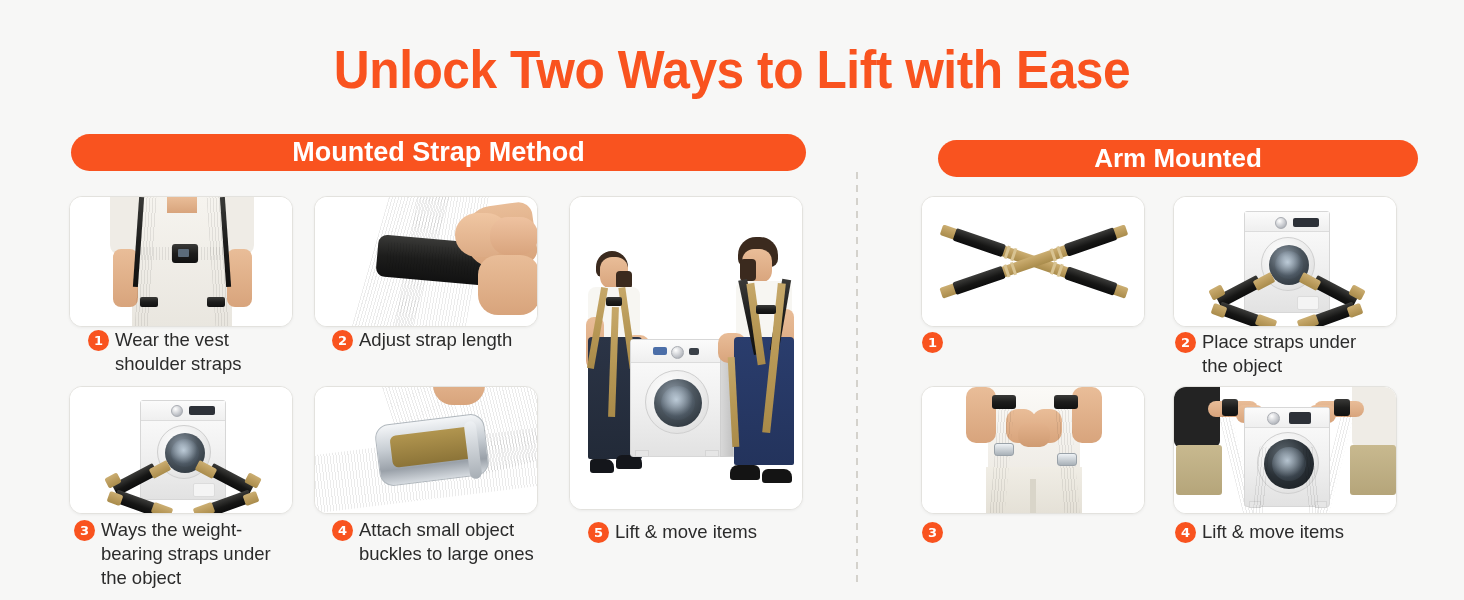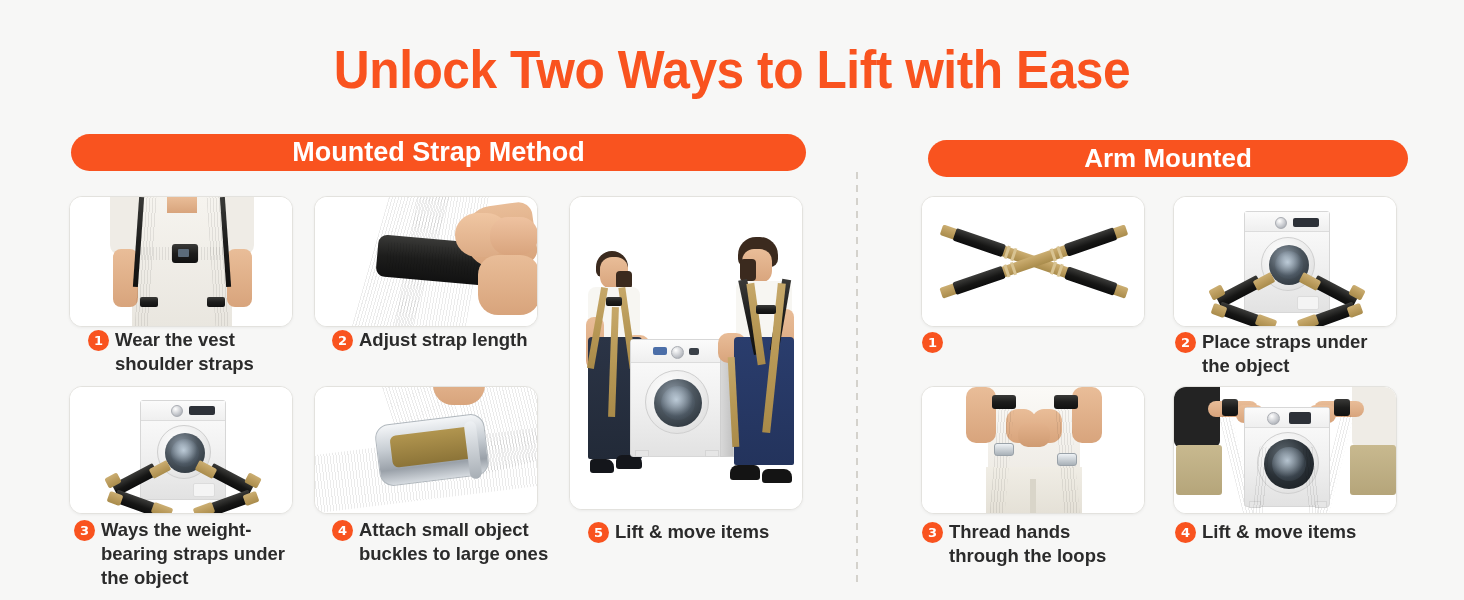--- a/index.html
+++ b/index.html
@@ -45,21 +45,21 @@
     white-space: nowrap;
     display: flex;
     align-items: center;
     justify-content: center;
   }
   .panel-left .panel-header {
     left: 11px; top: 134px; width: 735px; height: 37px;
     font-size: 27px;
   }
   .panel-right .panel-header {
-    left: 18px; top: 140px; width: 480px; height: 37px;
+    left: 28px; top: 140px; width: 480px; height: 37px;
     font-size: 26px;
   }
 
   
   .divider {
     position: absolute;
     left: 856px; top: 172px;
     width: 2px; height: 415px;
     background: repeating-linear-gradient(
       to bottom,
@@ -98,21 +98,21 @@
     border-radius: 50%;
     background: #f9531f;
     color: #ffffff;
     font-size: 13px;
     font-weight: 700;
     line-height: 21px;
     text-align: center;
     margin-top: 2px;
     font-family: "DejaVu Sans", sans-serif;
   }
-  .caption-text { white-space: pre-line; font-weight: bold; }
+  .caption-text { white-space: pre-line; }
 
   
   .strap  { position: absolute; background:
       linear-gradient(180deg,#c6a86a 0%,#b99a57 45%,#a98a49 100%); }
   .strap-dark { position: absolute; background:
       linear-gradient(180deg,#3a3a38 0%,#1d1d1c 50%,#111 100%); }
   .webbing {
     background-image:
       repeating-linear-gradient(90deg, rgba(0,0,0,.08) 0 1px, rgba(0,0,0,0) 1px 3px);
   }
@@ -459,22 +459,20 @@
 
       <div style="position:absolute; left:72px; top:56px; width:20px; height:13px; border-radius:3px;
                   background:linear-gradient(180deg,#eef2f5,#a9b1b8); border:1px solid #9aa2a9;"></div>
       <div style="position:absolute; left:135px; top:66px; width:20px; height:13px; border-radius:3px;
                   background:linear-gradient(180deg,#eef2f5,#a9b1b8); border:1px solid #9aa2a9;"></div>
     </div>
   </div>
 
   <div class="caption" style="left:12px; top:520px; width:230px;">
     <span class="badge">3</span>
-    <span class="caption-text">Thread hands
-through the loops</span>
   </div>
 
   <div class="card" style="left:263px; top:386px; width:224px; height:128px;">
     <div class="card-media">
 
       <div style="position:absolute; left:0; top:0; width:46px; height:60px; background:#232323; border-radius:0 0 6px 6px;"></div>
       <div style="position:absolute; left:2px; top:58px; width:46px; height:50px; background:linear-gradient(180deg,#c8b98f,#b5a57a); border-radius:3px;"></div>
       <div class="skin" style="left:34px; top:14px; width:50px; height:16px; border-radius:8px;"></div>
       <div class="skin" style="left:62px; top:18px; width:28px; height:18px; border-radius:8px;"></div>
       <div class="strap-dark" style="left:48px; top:12px; width:16px; height:17px; border-radius:3px;"></div>

